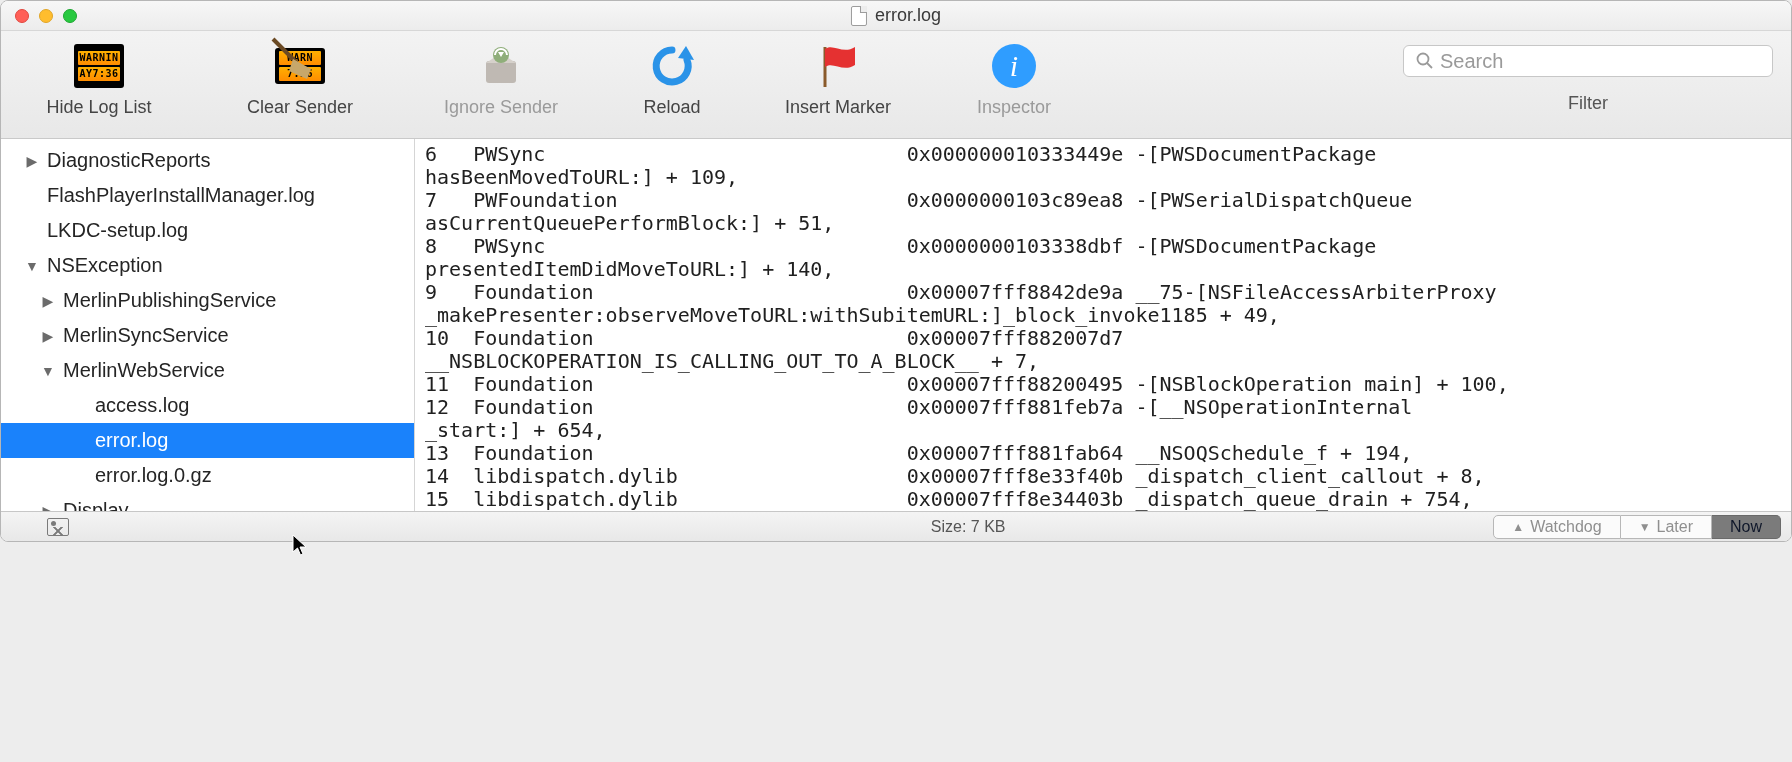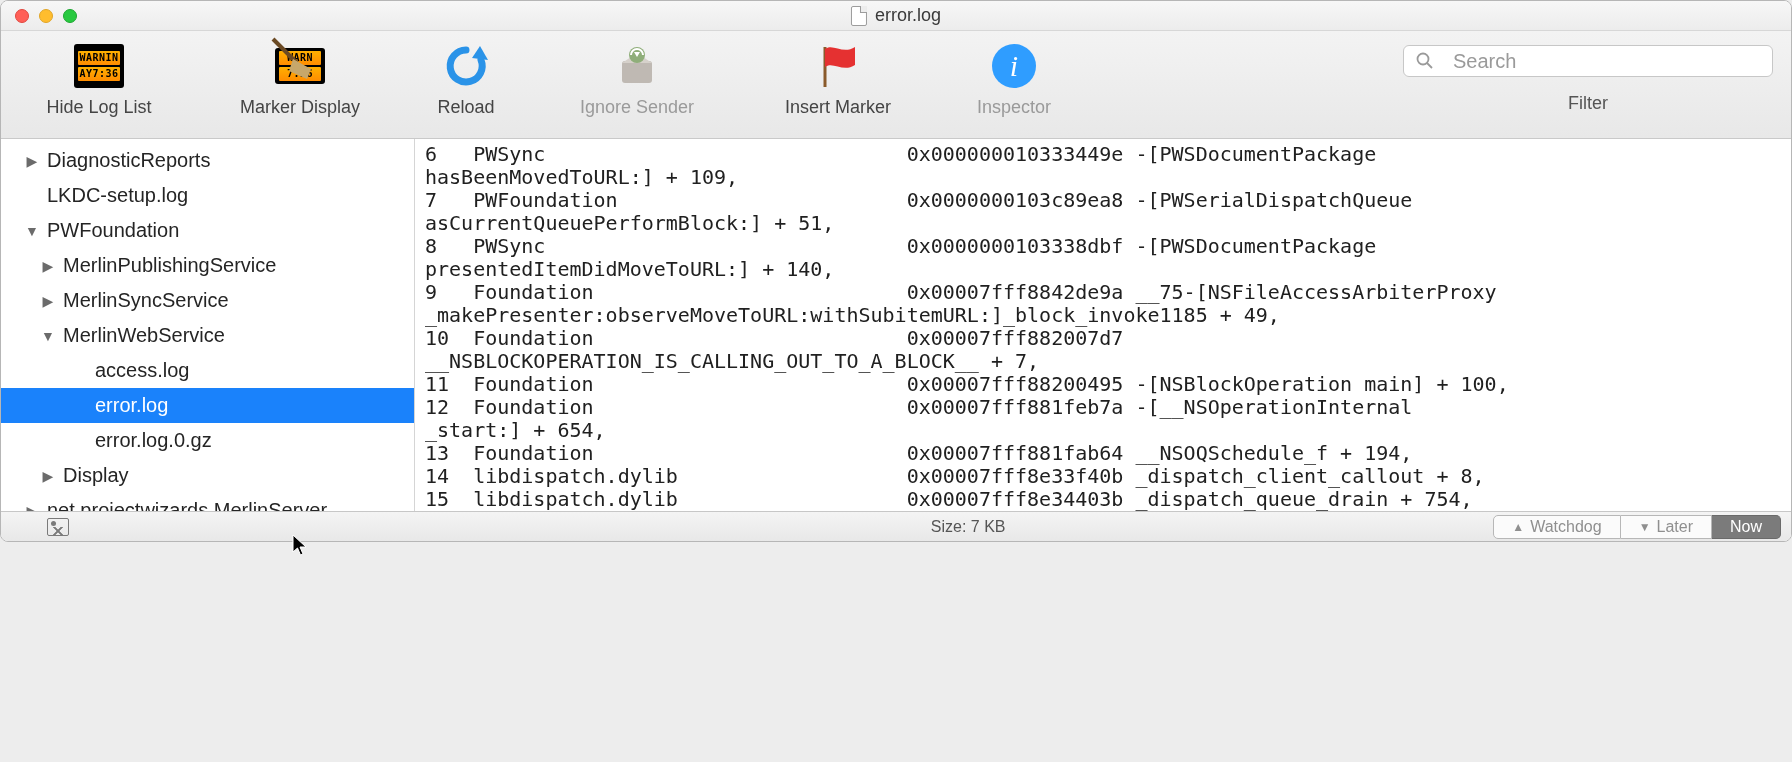--- a/index.html
+++ b/index.html
@@ -16,21 +16,21 @@
 .title-center { position:absolute; left:50%; transform:translateX(-50%); display:flex; align-items:center; gap:8px; font-size:18px; color:#3a3a3a;}
 .title-center .doc-icon { width:16px; height:20px; border:1px solid #9c9c9c; border-radius:2px; background:#fff; position:relative;}
 .title-center .doc-icon::before { content:""; position:absolute; top:-1px; right:-1px; width:6px; height:6px; background:#ededed; border-left:1px solid #9c9c9c; border-bottom:1px solid #9c9c9c;}
 
 
 .toolbar { height:108px; background:linear-gradient(#f3f3f3,#e8e8e8); border-bottom:1px solid #c9c9c9; display:flex; align-items:flex-start; padding:10px 18px 0 18px; gap:46px; position:relative;}
 .tool { display:flex; flex-direction:column; align-items:center; width:130px; color:#454545; font-size:18px; }
 .tool .icon { width:50px; height:50px; display:flex; align-items:center; justify-content:center; margin-bottom:6px;}
 .tool.disabled .label { color:#9a9a9a;}
 .search-wrap { position:absolute; right:18px; top:14px; display:flex; flex-direction:column; align-items:center; width:370px;}
-.search-box { width:370px; height:32px; border:1px solid #c7c7c7; border-radius:6px; background:#fff; display:flex; align-items:center; padding:0 12px; color:#9a9a9a; font-size:20px; gap:19px;}
+.search-box { width:370px; height:32px; border:1px solid #c7c7c7; border-radius:6px; background:#fff; display:flex; align-items:center; padding:0 12px; color:#9a9a9a; font-size:20px; gap:6px;}
 .search-box svg { flex:none;}
 .search-label { margin-top:16px; font-size:18px; color:#555;}
 
 
 .panel-ic { width:70px; height:44px; background:#000; border-radius:3px; display:flex; flex-direction:column; justify-content:center; padding:3px 4px; gap:2px;}
 .panel-row { height:14px; background:linear-gradient(#ffb000,#ff8c00); border-radius:1px; font-size:10px; font-weight:bold; font-family:monospace; color:#000; line-height:14px; text-align:center; overflow:hidden; letter-spacing:0.5px;}
 .panel-ic.small { width:56px; height:36px;}
 .broom { position:absolute; width:60px; height:60px; pointer-events:none;}
 .reload-ic { color:#2a93e8;}
 .info-ic { width:44px; height:44px; border-radius:50%; background:#2f9dff; color:#fff; font-family:Georgia,serif; font-style:italic; font-size:30px; display:flex; align-items:center; justify-content:center;}
@@ -52,21 +52,21 @@
 
 
 .statusbar { height:30px; background:linear-gradient(#f4f4f4,#e8e8e8); border-top:1px solid #c7c7c7; display:flex; align-items:center; font-size:16px; color:#555; position:relative;padding-left:28px;}
 .status-left { width:414px; display:flex; align-items:center; padding-left:18px;}
 .status-center { flex:1; text-align:center;}
 .status-right { display:flex; align-items:center; padding-right:10px; gap:0;}
 .seg-btn { height:24px; border:1px solid #b7b7b7; background:#fbfbfb; display:flex; align-items:center; padding:0 18px; font-size:16px; color:#8f8f8f; gap:6px;}
 .seg-btn:first-child { border-radius:5px 0 0 5px;}
 .seg-btn:last-child { border-radius:0 5px 5px 0; border-left:none;}
 .seg-btn.middle { border-left:none;}
-.seg-btn.active { background:#7b7b7b; color:#ffffff; border-color:#6a6a6a;}
+.seg-btn.active { background:#7b7b7b; color:#0f172a; border-color:#6a6a6a;}
 .seg-btn .tri { font-size:12px;}
 .pic-ic { width:22px; height:18px; border:1.5px solid #7a7a7a; border-radius:2px; position:relative;}
 .pic-ic::before { content:""; position:absolute; width:5px; height:5px; background:#7a7a7a; border-radius:50%; top:2px; left:3px;}
 .pic-ic::after { content:""; position:absolute; bottom:0; left:2px; right:2px; height:8px; background:linear-gradient(135deg,transparent 45%,#7a7a7a 46%,#7a7a7a 54%,transparent 55%),linear-gradient(45deg,transparent 45%,#7a7a7a 46%,#7a7a7a 54%,transparent 55%);}
 </style>
 </head>
 <body>
 
 <div class="window">
 
@@ -96,43 +96,43 @@
       <div class="icon" style="position:relative">
         <div class="panel-ic small">
             <div class="panel-row">WARN</div>
             <div class="panel-row">7:36</div>
           </div>
         <svg class="broom" viewBox="0 0 60 60" style="left:-12px;top:-12px">
             <line x1="10" y1="10" x2="34" y2="34" stroke="#6b4a24" stroke-width="4"></line>
             <polygon points="30,30 48,40 44,50 26,42" fill="#c7a76b"></polygon>
           </svg>
       </div>
-      <span class="label">Marker Display</span>
-    </div>
-    <div class="tool" style="width:90px">
-      <div class="icon reload-ic">
-        <svg width="48" height="48" viewBox="0 0 48 48">
-            <path d="M24 8 a16 16 0 1 0 15 10" fill="none" stroke="#2a93e8" stroke-width="7" stroke-linecap="round"></path>
-            <polygon points="38,4 46,18 30,16" fill="#2a93e8"></polygon>
-          </svg>
-      </div>
-      <span class="label">Reload</span>
+      <span class="label">Clear Sender</span>
     </div>
     <div class="tool disabled" style="width:160px">
       <div class="icon">
         <svg width="50" height="50" viewBox="0 0 50 50">
             <rect x="10" y="20" width="30" height="22" rx="3" fill="#bfb9b3"></rect>
             <path d="M10 22 L25 12 L40 22" fill="#d6d1cb"></path>
             <circle cx="25" cy="14" r="8" fill="#8fae7a"></circle>
             <path d="M19 14 a6 6 0 0 1 12 0" fill="none" stroke="#fff" stroke-width="2"></path>
             <polygon points="22,11 28,11 25,16" fill="#fff"></polygon>
           </svg>
       </div>
       <span class="label">Ignore Sender</span>
     </div>
+    <div class="tool" style="width:90px">
+      <div class="icon reload-ic">
+        <svg width="48" height="48" viewBox="0 0 48 48">
+            <path d="M24 8 a16 16 0 1 0 15 10" fill="none" stroke="#2a93e8" stroke-width="7" stroke-linecap="round"></path>
+            <polygon points="38,4 46,18 30,16" fill="#2a93e8"></polygon>
+          </svg>
+      </div>
+      <span class="label">Reload</span>
+    </div>
     <div class="tool" style="width:150px">
       <div class="icon">
         <svg width="46" height="50" viewBox="0 0 46 50">
             <line x1="10" y1="6" x2="10" y2="46" stroke="#8a5a2b" stroke-width="3"></line>
             <path d="M10 8 C 18 2, 28 14, 40 6 L 40 24 C 28 32, 18 20, 10 26 Z" fill="#e53131"></path>
           </svg>
       </div>
       <span class="label">Insert Marker</span>
     </div>
     <div class="tool disabled" style="width:110px">
@@ -157,27 +157,31 @@
   <div class="body">
     <div class="sidebar" id="sidebar">
         <div class="tree-row d0">
           <span class="arrow-slot">
             <span class="arrow">▶</span>
           </span>
           <span>DiagnosticReports</span>
         </div>
         <div class="tree-row d0">
           <span class="arrow-slot"></span>
+          <span>FlashPlayerInstallManager.log</span>
+        </div>
+        <div class="tree-row d0">
+          <span class="arrow-slot"></span>
           <span>LKDC-setup.log</span>
         </div>
         <div class="tree-row d0">
           <span class="arrow-slot">
             <span class="arrow">▼</span>
           </span>
-          <span>PWFoundation</span>
+          <span>NSException</span>
         </div>
         <div class="tree-row d1">
           <span class="arrow-slot">
             <span class="arrow">▶</span>
           </span>
           <span>MerlinPublishingService</span>
         </div>
         <div class="tree-row d1">
           <span class="arrow-slot">
             <span class="arrow">▶</span>

